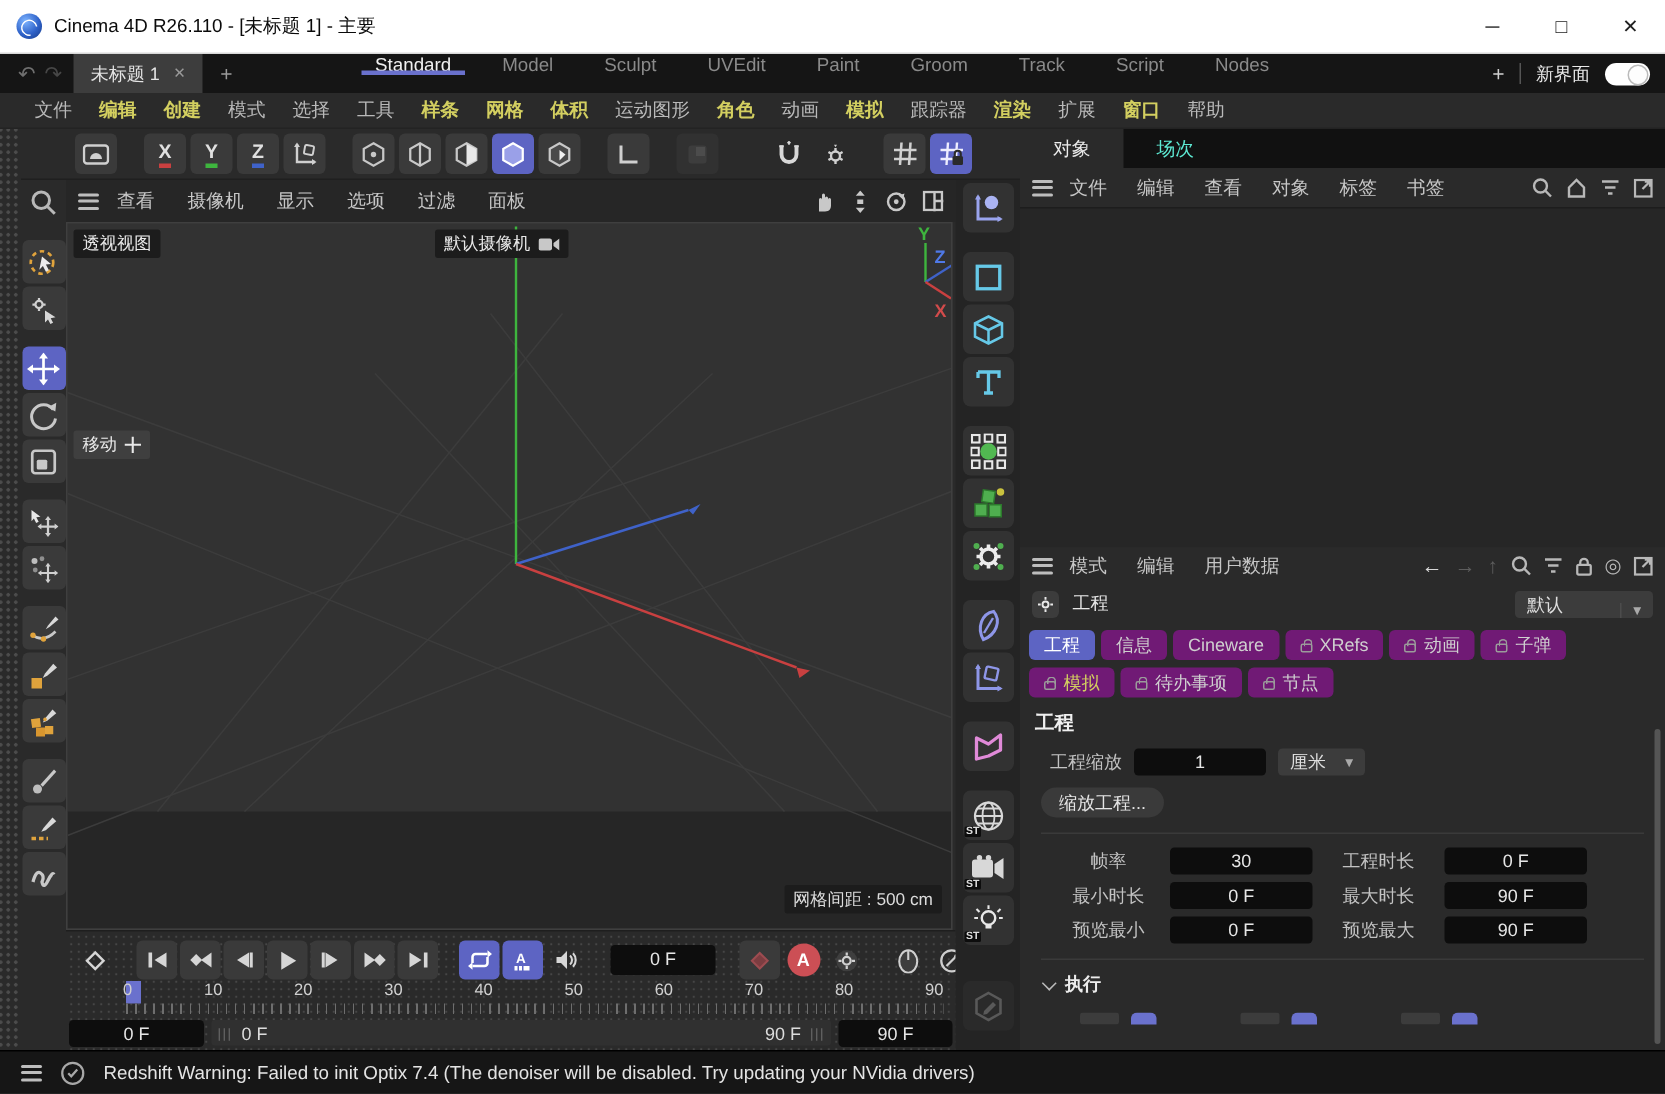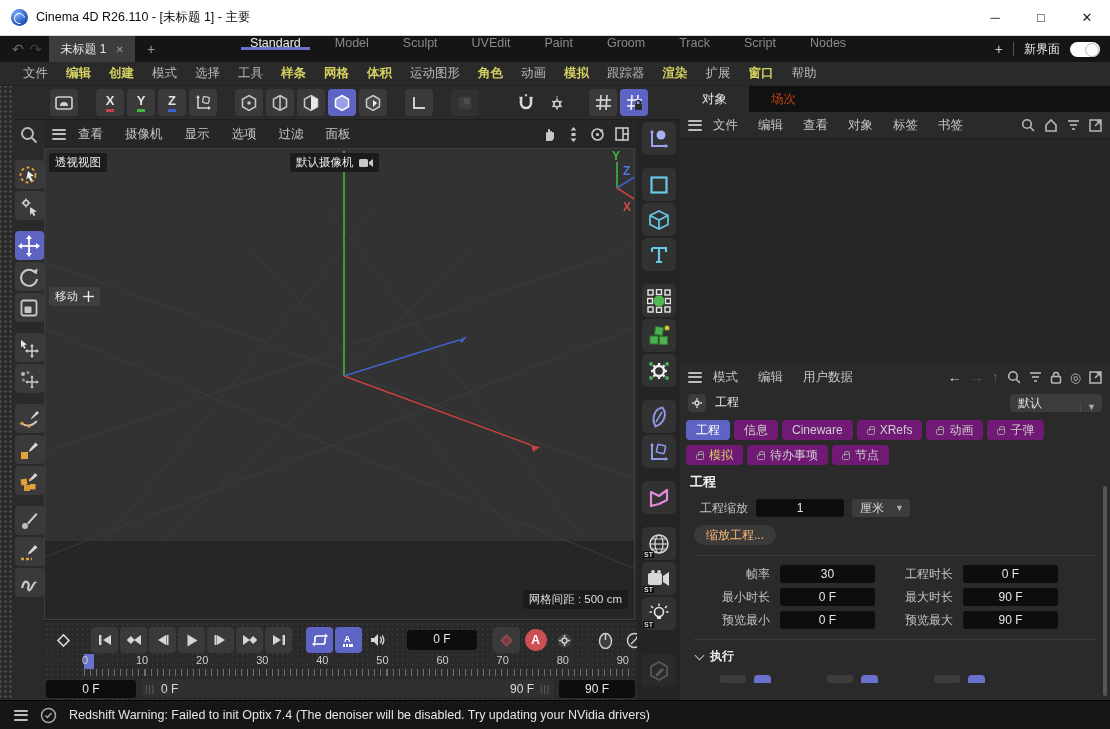--- a/index.html
+++ b/index.html
@@ -57,21 +57,21 @@
 #gridnote{right:6px;bottom:10px;color:#dcdcdc}
 #movetip{left:4px;top:138px;background:#3f3f3f;color:#e8e8e8}
 
 #rightstrip{left:637px;top:120px;width:43px;height:580px;background:#242424;display:flex;flex-direction:column;align-items:center;padding-top:2px}
 .sbtn{width:34px;height:33px;background:#323232;border-radius:5px;margin-bottom:2px;display:flex;align-items:center;justify-content:center;flex:none;position:relative}
 .sgap{height:11px;flex:none}
 .stbadge{position:absolute;left:1px;bottom:2px;background:#0d0d0d;color:#ddd;font-size:7px;font-weight:bold;padding:0 1.5px;border-radius:1px}
 
 #rightcol{left:680px;top:86px;width:430px;height:678px;background:#2a2a2a}
 .ptabs{height:26px;background:#111;display:flex;align-items:stretch}
-.ptab{display:flex;align-items:center;padding:0 22px;color:#c2410c;font-size:12.5px}
+.ptab{display:flex;align-items:center;padding:0 22px;color:#5eead4;font-size:12.5px}
 .ptab.active{background:#2a2a2a;color:#ececec}
 .pmenu{height:26px;display:flex;align-items:center;padding:0 8px;gap:2px;background:#2a2a2a}
 .pmenu .mitem{color:#c6c6c6;padding:0 9px}
 .pmicons{margin-left:auto;display:flex;align-items:center;gap:9px}
 #omlist{height:227px;background:#262626;border-top:1px solid #1d1d1d}
 
 .objrow{height:27px;display:flex;align-items:center;gap:9px;padding:0 8px;background:#2a2a2a}
 .gearbadge{width:18px;height:18px;background:#3c3c3c;border-radius:4px;display:flex;align-items:center;justify-content:center}
 .preset{margin-left:auto;width:92px;height:18px;background:#3c3c3c;border-radius:3px;display:flex;align-items:flex-end;padding-left:8px;color:#dedede;font-size:12px}
 .preset .car{margin-left:auto;border-left:1px solid #4c4c4c;padding:0 6px;color:#aaa;font-size:9px}
@@ -81,26 +81,26 @@
 .atab.yl{color:#d3cf60}
 .lock{width:8px;height:6px;background:transparent;border:1.3px solid #9b9b9b;border-radius:1.5px;position:relative;margin-top:3px}
 .lock:before{content:"";position:absolute;left:0.8px;top:-4px;width:4px;height:4px;border:1.3px solid #9b9b9b;border-bottom:none;border-radius:3px 3px 0 0}
 .asect{padding:6px 10px 0 10px}
 .ahead{color:#f0f0f0;font-weight:bold;font-size:13px}
 .srow{display:flex;align-items:center;gap:8px;margin:8px 0 0 10px}
 .slabel{color:#c2c2c2}
 .field{background:#0d0d0d;border-radius:3px;color:#e6e6e6;text-align:center;height:18px;line-height:18px}
 .unit{width:58px;height:18px;background:#3c3c3c;border-radius:3px;display:flex;align-items:center;padding-left:8px;color:#dedede}
 .unit .car{margin-left:auto;padding-right:6px;color:#aaa;font-size:9px}
-.btnw{height:20px;background:#3a3a3a;border-radius:10px;color:#fdba74;display:inline-flex;align-items:center;padding:0 12px;margin:8px 0 0 4px}
+.btnw{height:20px;background:#3a3a3a;border-radius:10px;color:#e5e5e5;display:inline-flex;align-items:center;padding:0 12px;margin:8px 0 0 4px}
 .divider{height:1px;background:#3a3a3a;margin:10px 4px 0 4px}
 .secthead{display:flex;align-items:center;gap:7px;margin:8px 0 0 6px;color:#ececec;font-weight:bold}
 .chev{width:7px;height:7px;border-right:1.6px solid #bbb;border-bottom:1.6px solid #bbb;transform:rotate(45deg);margin-top:-3px}
 .tgrid{display:grid;grid-template-columns:62px 95px 68px 95px;column-gap:10px;row-gap:5px;margin:9px 0 0 18px;align-items:center}
-.tgrid .slabel{text-align:right}
+.tgrid .slabel{text-align:center}
 .execfrag{display:flex;gap:56px;margin:10px 0 0 30px;height:8px;overflow:hidden}
 .cfrag{display:flex;align-items:flex-start;gap:8px}
 .ctext{width:26px;height:8px;background:#4a4a4a;border-radius:2px;opacity:.55}
 .cbox{width:17px;height:10px;background:#6a71cd;border-radius:4px 4px 0 0}
 #ascroll{position:absolute;right:3px;top:400px;width:4px;height:210px;background:#555;border-radius:2px}
 
 #timeline{position:absolute;left:0;top:500px;width:593px;height:80px;background:#2a2a2a;border-top:1px solid #1e1e1e;background-image:radial-gradient(#464646 .8px,transparent 1px);background-size:5px 5px;background-position:1px 1px}
 .trow1{position:absolute;left:6px;top:5px;height:28px;display:flex;align-items:center;gap:2px}
 .tlb{width:27px;height:26px;background:#3a3a3a;border-radius:4px;display:flex;align-items:center;justify-content:center;flex:none;color:#d6d6d6}
 .tlb.active{background:#5d64c3}

